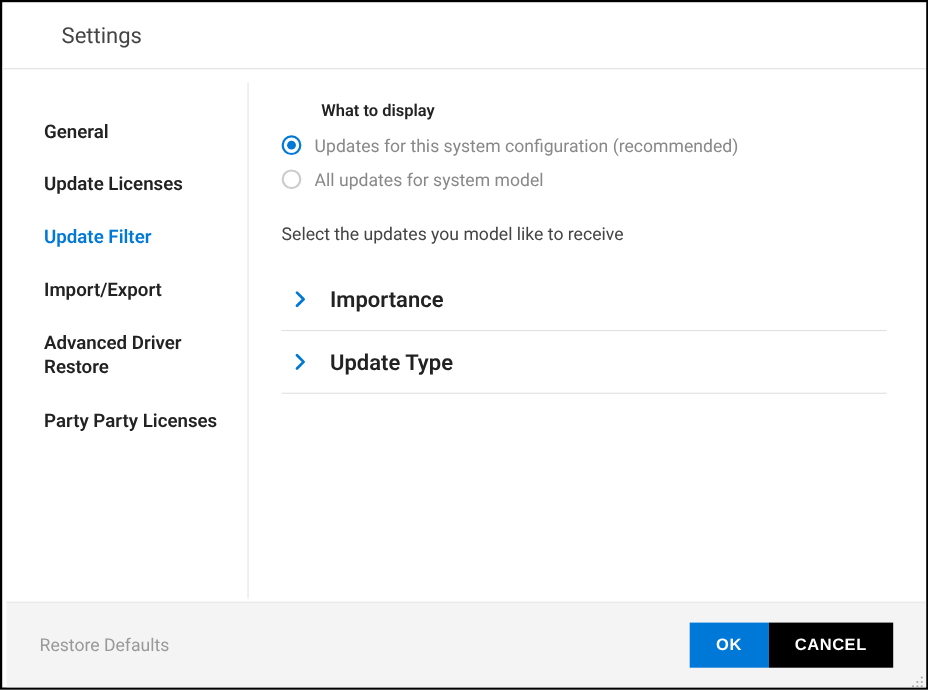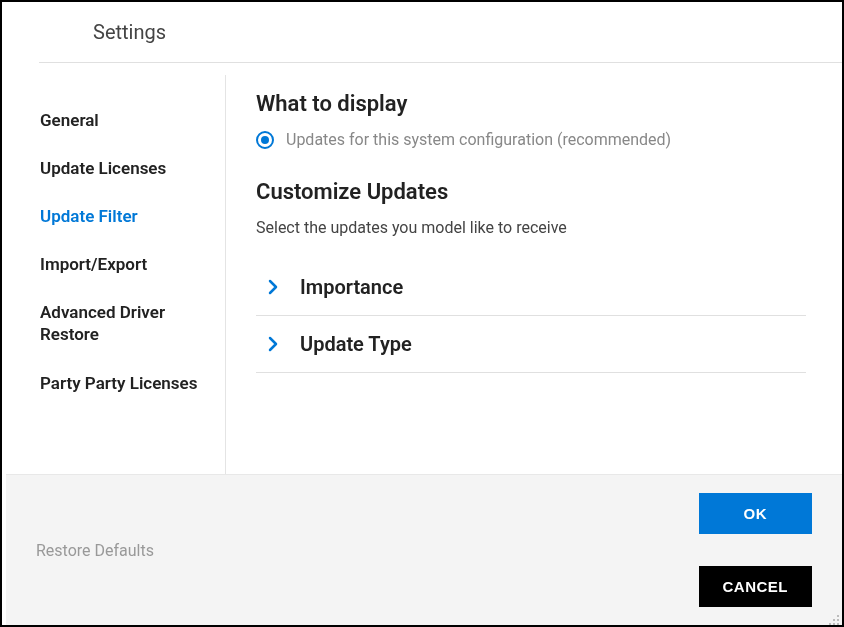--- a/index.html
+++ b/index.html
@@ -12,21 +12,20 @@
       background: #fff;
       width: 844px;
       height: 627px;
       overflow: hidden;
       border: 2px solid #000;
       position: relative;
     }
     .header {
       padding: 18px 30px 18px 54px;
       border-bottom: 1px solid #e0e0e0;
-      margin-left: 37px;
     }
     .header-title {
       font-size: 20px;
       color: #444;
       font-weight: 400;
     }
     .content {
       display: flex;
       height: calc(100% - 130px);
     }
@@ -49,31 +48,32 @@
     }
     .sidebar-item.active {
       color: #0078d7;
     }
     .main {
       flex: 1;
       padding: 28px 36px 20px 30px;
       overflow-y: auto;
     }
     .section-title {
-      font-size: 22px;
+      font-size: 15px;
       font-weight: 600;
       color: #222;
       margin-bottom: 14px;
+      margin-left: 36px;
     }
     .radio-group {
       margin-bottom: 30px;
     }
     .radio-option {
       display: flex;
-      align-items: center;
+      align-items: flex-start;
       margin-bottom: 12px;
       cursor: pointer;
     }
     .radio-circle {
       width: 18px;
       height: 18px;
       border: 2px solid #ccc;
       border-radius: 50%;
       margin-right: 12px;
       display: flex;
@@ -132,22 +132,21 @@
       justify-content: space-between;
       border-top: 1px solid #e8e8e8;
     }
     .restore-link {
       font-size: 16px;
       color: #999;
       cursor: pointer;
     }
     .footer-buttons {
       display: flex;
-      gap: 32px;
-      flex-direction: column;
+      gap: 0;
     }
     .btn {
       padding: 12px 24px;
       font-size: 15px;
       font-weight: 600;
       border: none;
       cursor: pointer;
       letter-spacing: 0.5px;
     }
     .btn-primary {
@@ -188,23 +187,26 @@
   <div class="main">
     <div class="section-title">What to display</div>
 
     <div class="radio-group">
       <div class="radio-option">
         <span class="radio-circle selected">
           <span class="radio-dot"></span>
         </span>
         <span class="radio-label">Updates for this system configuration (recommended)</span>
       </div>
+      <div class="radio-option">
+        <span class="radio-circle"></span>
+        <span class="radio-label">All updates for system model</span>
+      </div>
     </div>
 
-    <div class="section-title">Customize Updates</div>
     <div class="subtitle">Select the updates you model like to receive</div>
 
     <div class="accordion">
       <div class="accordion-item">
         <span class="accordion-chevron">
           <svg width="10" height="16" viewBox="0 0 10 16">
               <path d="M2 2 L8 8 L2 14" stroke="#0078d7" stroke-width="2.5" fill="none" stroke-linecap="round" stroke-linejoin="round"></path>
             </svg>
         </span>
         <span class="accordion-label">Importance</span>

